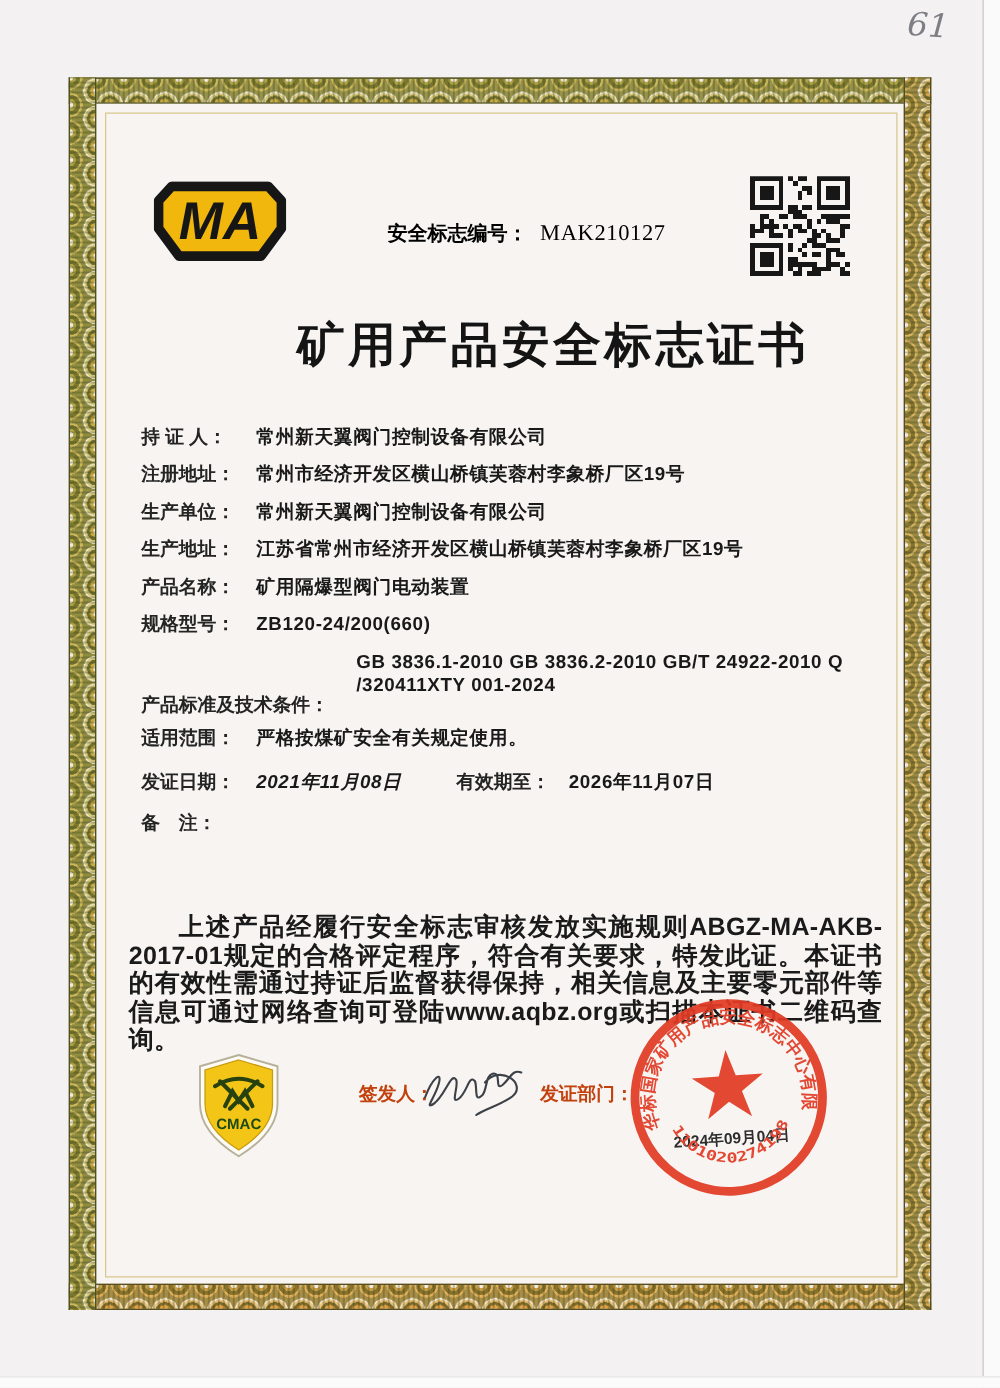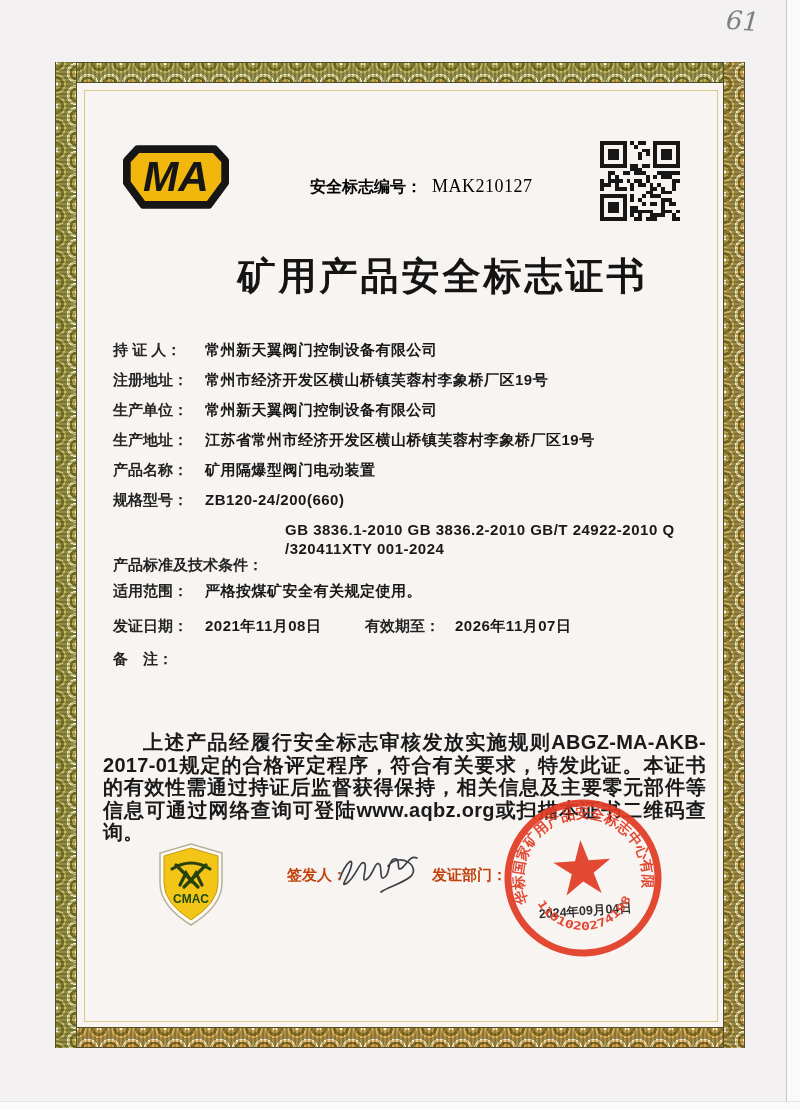--- a/index.html
+++ b/index.html
@@ -53,21 +53,21 @@
   
   .fields{left:113px;top:340px;width:592px;font-size:15px;font-weight:bold;color:#191919;}
   .frow{display:flex;line-height:19px;margin-bottom:11px;}
   .frow .lbl{flex:0 0 92px;color:#242424;}
   .frow .val{flex:1;letter-spacing:.5px;}
   .frow-std .lbl{flex:0 0 172px;margin-top:35px;}
   .frow-std .val{line-height:19px;}
   .frow-std{margin-bottom:7px;}
   .frow-scope{margin-bottom:16px;}
   .frow-dates{margin-bottom:14px;}
-  .frow-dates .v1{flex:0 0 160px;}
+  .frow-dates .v1{flex:0 0 160px;font-style:italic;}
   .frow-dates .lbl2{flex:0 0 90px;}
 
   
   .statement{left:103px;top:731px;width:603px;font-size:20px;font-weight:bold;
     line-height:22.5px;text-align:justify;text-indent:2em;color:#1a1a1a;letter-spacing:.3px;}
 
   
   .cmac{left:156px;top:843px;width:70px;height:84px;}
   .signer-label,.dept-label{font-size:15px;font-weight:bold;color:#c2410c;}
   .signer-label{left:287px;top:866px;}

